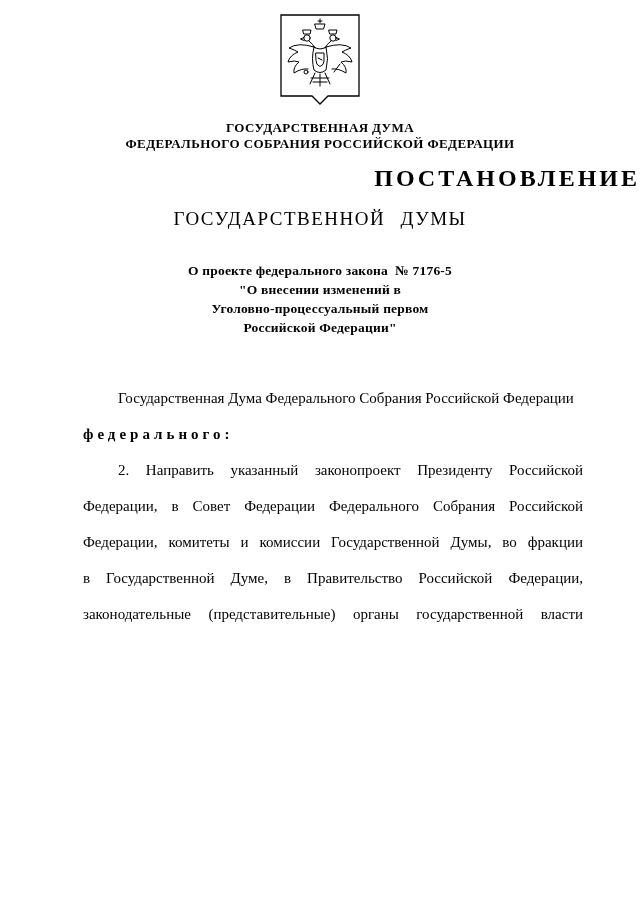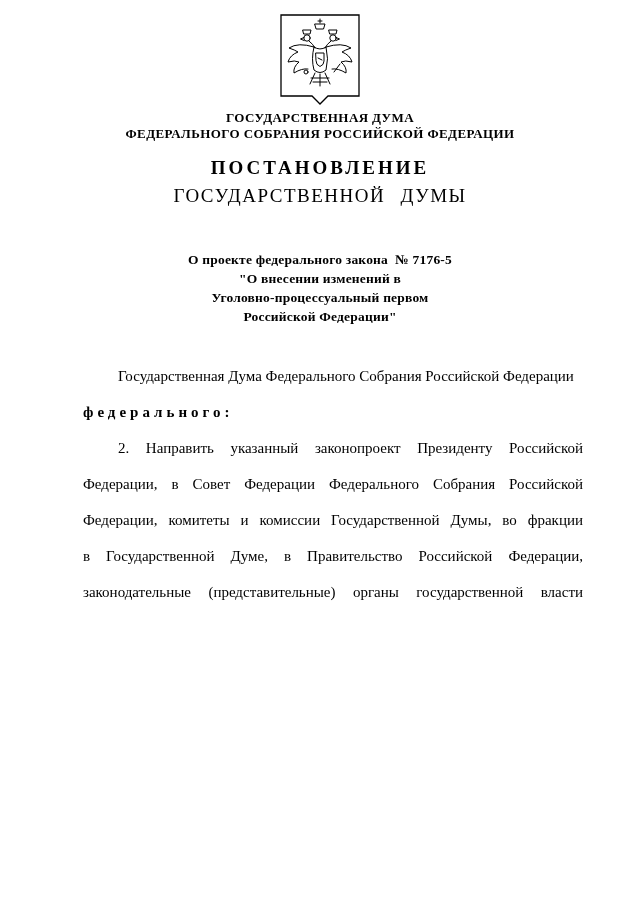--- a/index.html
+++ b/index.html
@@ -20,68 +20,69 @@
   .emblem-wrap {
     position: absolute;
     top: 14px;
     left: 50%;
     transform: translateX(-50%);
     width: 80px;
     height: 92px;
   }
   .heading-block {
     position: absolute;
-    top: 110px;
+    top: 120px;
     left: 0;
     width: 100%;
     text-align: center;
   }
   .org-line-1, .org-line-2 {
     font-size: 13px;
     font-weight: 700;
     letter-spacing: 0.4px;
     line-height: 16px;
   }
   .org-line-3 {
     font-size: 11px;
     font-weight: 400;
     letter-spacing: 0.6px;
     line-height: 14px;
     margin-top: 2px;
   }
   .doc-title {
-    font-size: 19px;
+    font-size: 24px;
     font-weight: 700;
     letter-spacing: 3px;
     line-height: 26px;
     margin-top: 13px;
+    text-align: right;
   }
   .doc-subtitle {
     font-size: 19px;
     font-weight: 400;
     letter-spacing: 1.5px;
     word-spacing: 9px;
     line-height: 24px;
-    margin-top: 3px;
+    margin-top: 16px;
   }
   .subject-block {
     position: absolute;
-    top: 250px;
+    top: 261px;
     left: 0;
     width: 100%;
     text-align: center;
     font-size: 13.5px;
     font-weight: 700;
     line-height: 19px;
     letter-spacing: 0.2px;
   }
   .subject-block .subj-line { display: block; }
   .body-block {
     position: absolute;
-    top: 358px;
+    top: 380px;
     left: 83px;
     width: 500px;
     font-size: 15px;
     line-height: 36px;
   }
   .body-block p { margin: 0; }
   .intro-line {
     text-indent: 35px;
     text-align: justify;
   }

